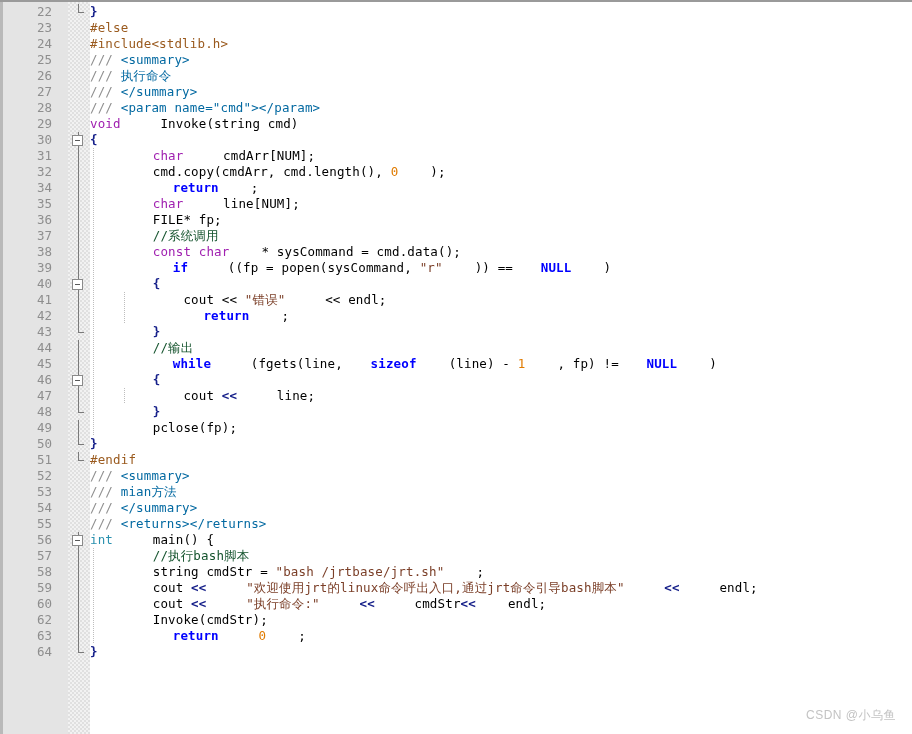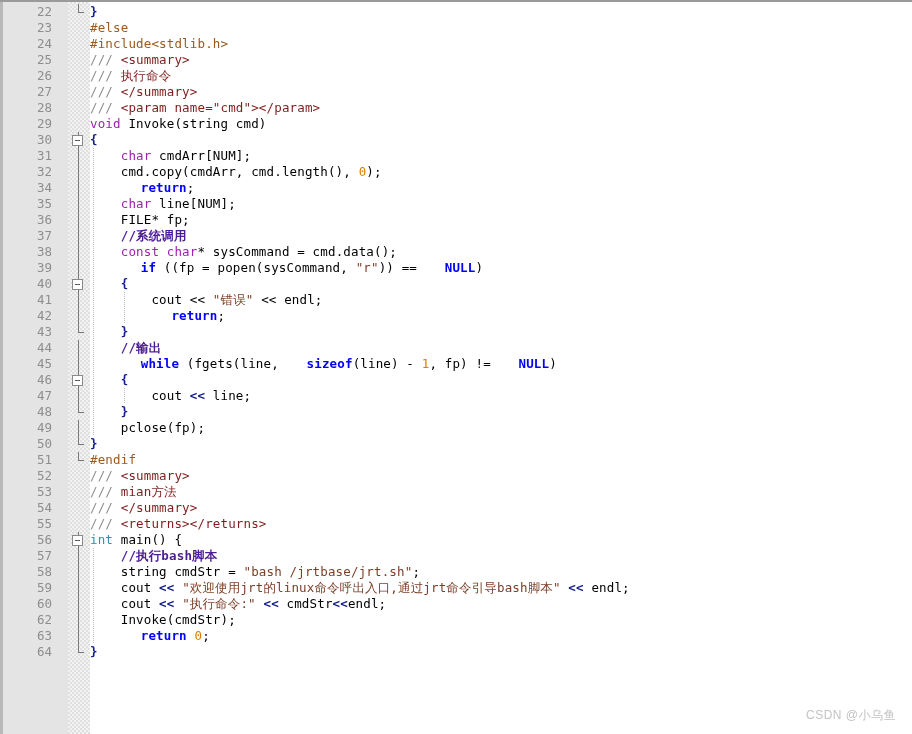--- a/index.html
+++ b/index.html
@@ -118,25 +118,25 @@
     background-image: linear-gradient(to bottom, #bdbdbd 0 1px, transparent 1px 2px);
     background-size: 1px 2px;
   }
 
   
   .kw      { color: #0000ff; font-weight: bold; margin-left: 20px; }   
   .type    { color: #2b91af; }                      
   .kw-pur  { color: #a020b0; }                      
   .pp      { color: #9a5a1e; }                      
   .str     { color: #7b3f28; }                      
-  .cmt     { color: #4c1d95; font-weight: bold; }                      
+  .cmt     { color: #14532d; }                      
   .doc     { color: #8e8e8e; }                      
-  .xml     { color: #7f1d1d; }                      
+  .xml     { color: #0369a1; }                      
   .num     { color: #e07b00; }                      
-  .plain   { color: #000000; }
+  .plain   { color: #000000; padding-left: 32px; }
   .brace   { color: #16208a; font-weight: bold; }
 
   
   #watermark {
     position: absolute;
     right: 16px;
     bottom: 10px;
     color: #c3c3c3;
     font-size: 12px;
     font-family: "Liberation Sans", sans-serif;

